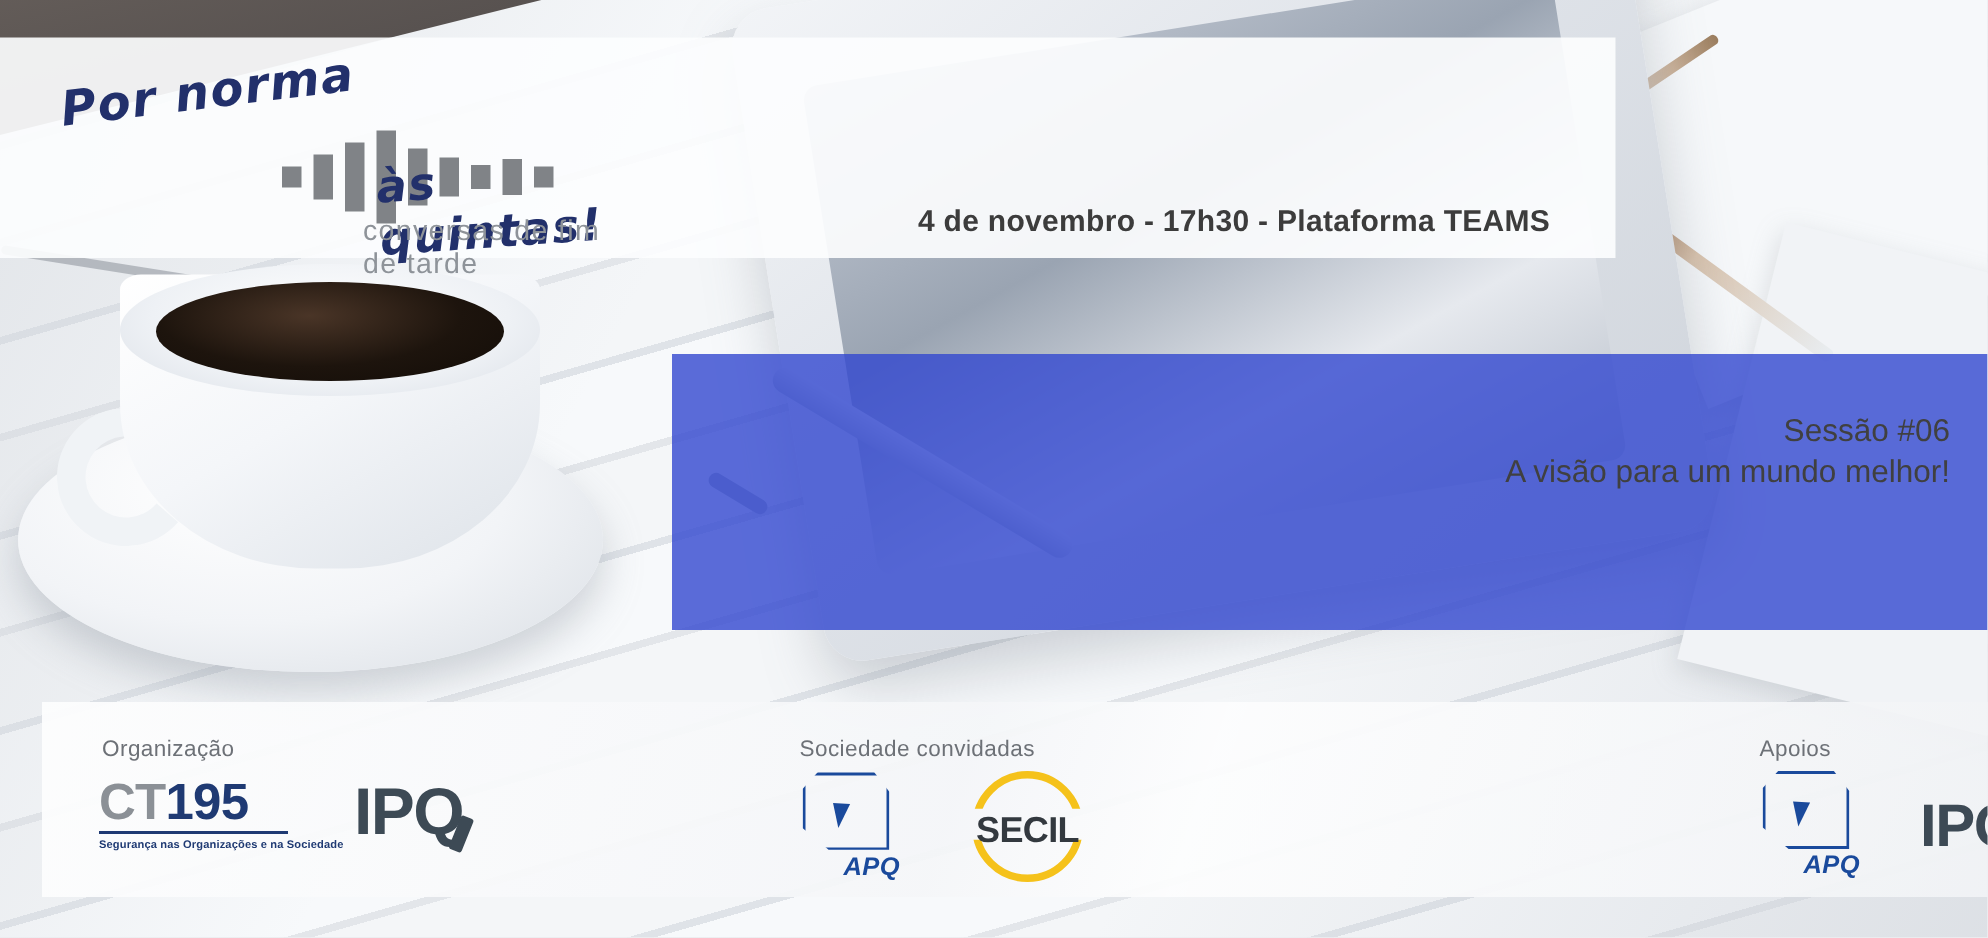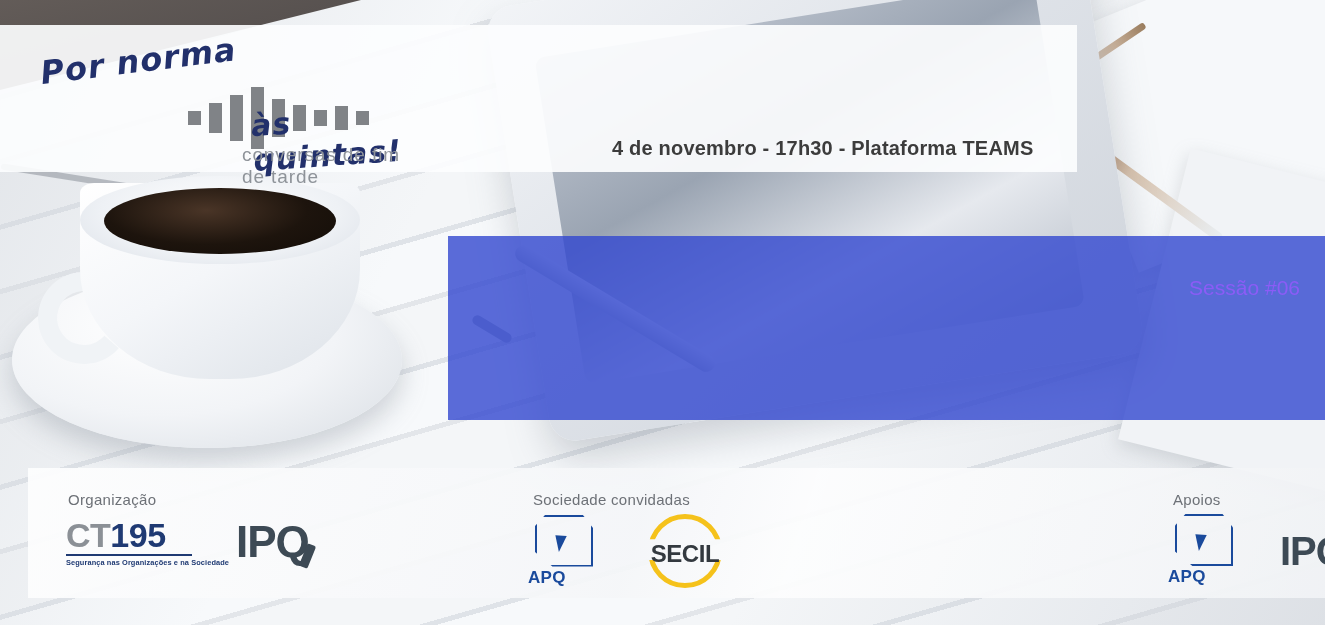--- a/index.html
+++ b/index.html
@@ -74,21 +74,21 @@
     border:19px solid #f0f3f6; border-radius:50%; transform:rotate(-4deg);
     border-right-color:transparent; }
   .cable { position:absolute; left:0px; top:175px; width:150px; height:6px;
     background:#8b9099; transform:rotate(9deg); border-radius:3px; opacity:.55; }
 
   
   .blue-panel { position:absolute; left:448px; top:236px; width:877px; height:184px;
     background:rgba(50,71,208,.80); }
 
   .blue-text { position:absolute; right:25px; top:274px; width:560px;
-    text-align:right; color:#8b5cf6; line-height:1.30; }
+    text-align:right; color:#404040; line-height:1.30; }
   .session-num { font-size:21px; font-weight:400; }
   .session-title { font-size:23px; font-weight:700; }
   .session-sub { font-size:21px; font-weight:400; }
 
   
   .header-band { position:absolute; left:0; top:25px; width:1077px; height:147px;
     background:rgba(252,253,254,.92); }
 
   .logo { position:absolute; left:28px; top:32px; width:400px; height:135px; }
   .logo-por { position:absolute; left:12px; top:10px; font-size:32px; color:#22306b;
@@ -127,21 +127,21 @@
 
   
   .ipq { position:relative; color:#3d4a55; font-weight:700; letter-spacing:-1px; }
   .ipq-text { font-size:44px; line-height:1; font-family:"Liberation Sans", sans-serif; }
   .ipq-tail { position:absolute; right:-3px; bottom:-4px; width:9px; height:24px;
     background:#3d4a55; transform:rotate(22deg); border-radius:2px; }
   .ipq-sm .ipq-text { font-size:40px; }
   .ipq-sm .ipq-tail { height:21px; width:8px; }
 
   
-  .apq { position:relative; width:72px; text-align:left; }
+  .apq { position:relative; width:72px; text-align:right;font-style:italic; }
   .apq-mark { position:relative; width:58px; height:52px; margin:0 auto; }
   .apq-hex { position:absolute; inset:0; border:2.6px solid #1a4a9c;
     clip-path:polygon(18% 0%, 82% 0%, 100% 26%, 100% 100%, 30% 100%, 0% 72%, 0% 22%); }
   .apq-arrow { position:absolute; left:22px; top:19px; width:0; height:0;
     border-left:11px solid #1a4a9c; border-bottom:14px solid transparent;
     border-top:3px solid transparent; transform:rotate(-12deg); }
   .apq-txt { font-size:17px; font-weight:700; color:#1a4a9c; letter-spacing:.3px;
     margin-top:1px; }
 
   
@@ -177,20 +177,21 @@
   <div class="saucer"></div>
   <div class="handle"></div>
   <div class="cup"></div>
   <div class="cup-rim"></div>
   <div class="coffee"></div>
 </div>
 
 <div class="blue-panel"></div>
 <div class="blue-text">
   <div class="session-num">Sessão #06</div>
+  <div class="session-sub">A visão para um mundo melhor!</div>
 </div>
 
 <div class="header-band"></div>
 
 <div class="logo">
   <div class="logo-por">Por norma</div>
   <div class="wave">
       <span style="width: 13px; height: 14px; left: 0px; bottom: 24px; background: rgb(128, 131, 135);"></span>
       <span style="width: 13px; height: 30px; left: 21px; bottom: 16px; background: rgb(128, 131, 135);"></span>
       <span style="width: 13px; height: 46px; left: 42px; bottom: 8px; background: rgb(128, 131, 135);"></span>

